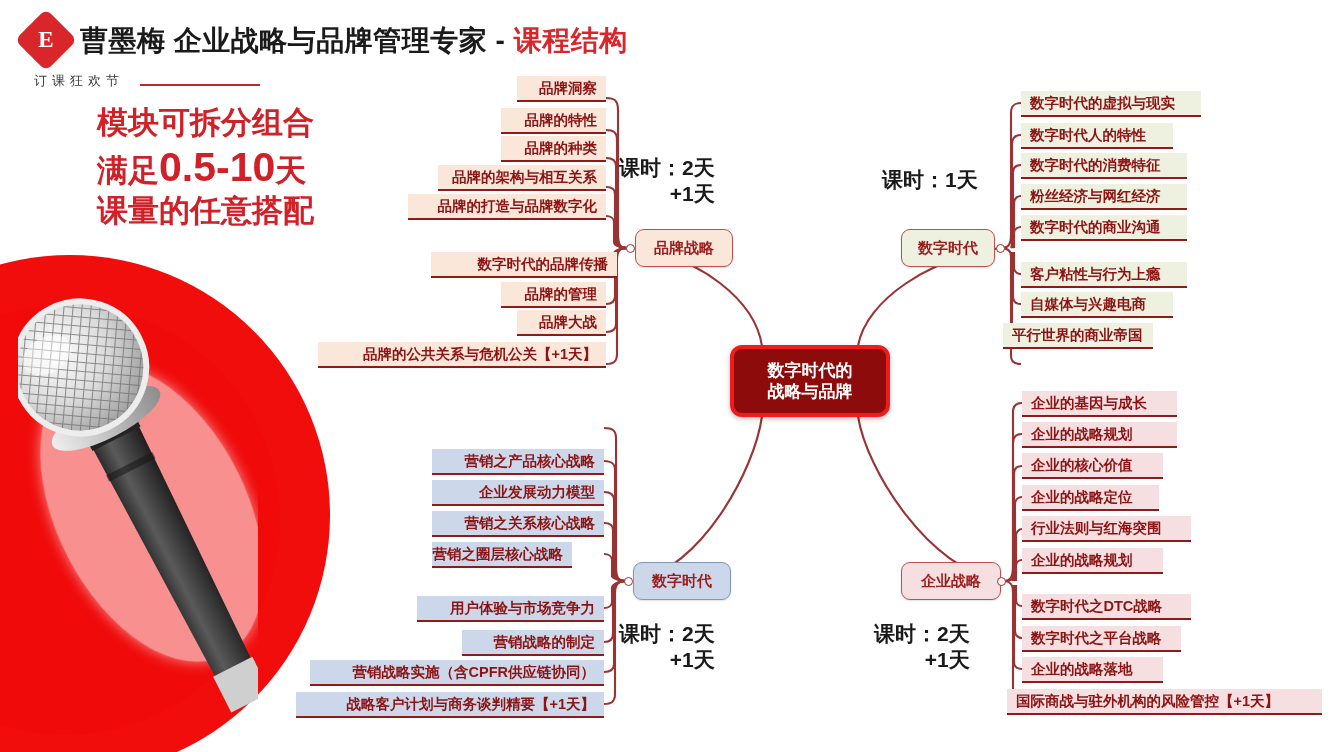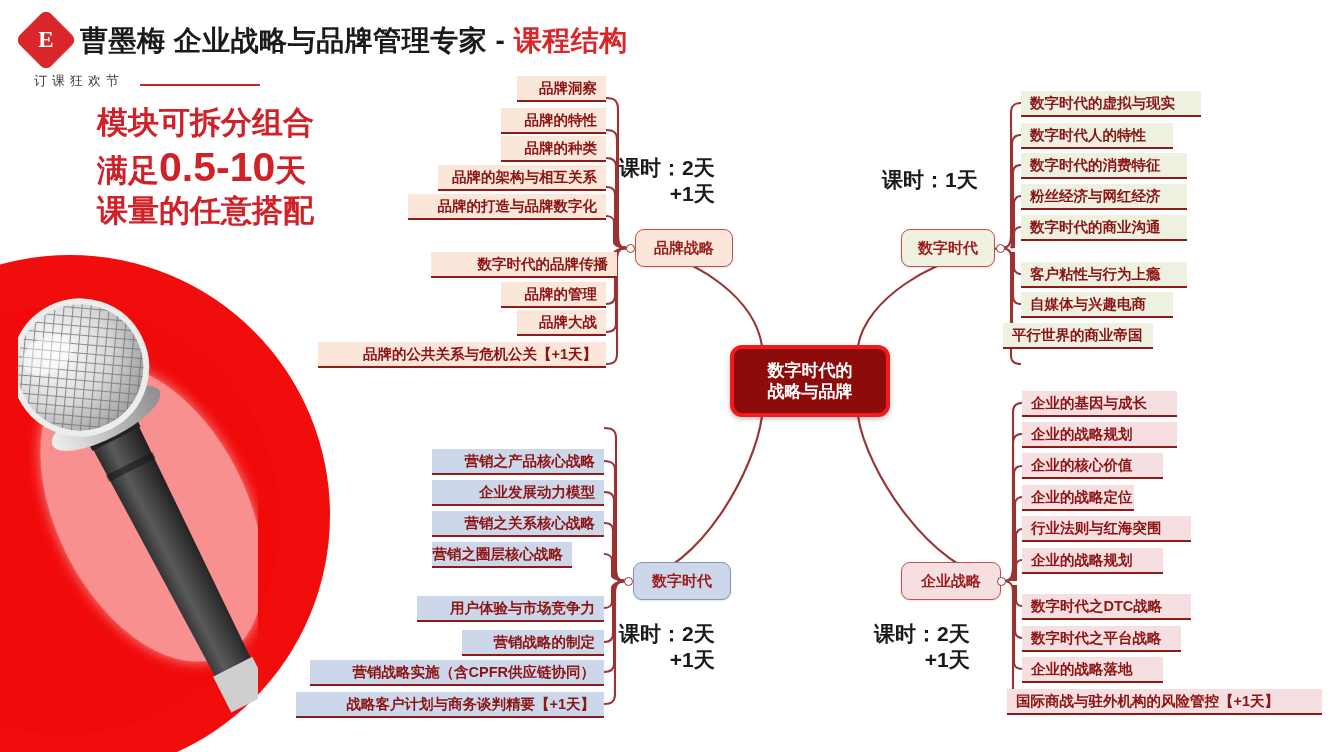--- a/index.html
+++ b/index.html
@@ -348,21 +348,21 @@
   <div class="node leaf c-digi right" style="left:1021px;top:153px;width:166px;">数字时代的消费特征</div>
   <div class="node leaf c-digi right" style="left:1021px;top:184px;width:166px;">粉丝经济与网红经济</div>
   <div class="node leaf c-digi right" style="left:1021px;top:215px;width:166px;">数字时代的商业沟通</div>
   <div class="node leaf c-digi right" style="left:1021px;top:262px;width:166px;">客户粘性与行为上瘾</div>
   <div class="node leaf c-digi right" style="left:1021px;top:292px;width:152px;">自媒体与兴趣电商</div>
   <div class="node leaf c-digi right" style="left:1003px;top:323px;width:150px;">平行世界的商业帝国</div>
 
   <div class="node leaf c-ent right" style="left:1022px;top:391px;width:155px;">企业的基因与成长</div>
   <div class="node leaf c-ent right" style="left:1022px;top:422px;width:155px;">企业的战略规划</div>
   <div class="node leaf c-ent right" style="left:1022px;top:453px;width:141px;">企业的核心价值</div>
-  <div class="node leaf c-ent right" style="left:1022px;top:485px;width:112px;">企业的战略定位</div>
+  <div class="node leaf c-ent right" style="left:1022px;top:485px;width:137px;">企业的战略定位</div>
   <div class="node leaf c-ent right" style="left:1022px;top:516px;width:169px;">行业法则与红海突围</div>
   <div class="node leaf c-ent right" style="left:1022px;top:548px;width:141px;">企业的战略规划</div>
   <div class="node leaf c-ent right" style="left:1022px;top:594px;width:169px;">数字时代之DTC战略</div>
   <div class="node leaf c-ent right" style="left:1022px;top:626px;width:159px;">数字时代之平台战略</div>
   <div class="node leaf c-ent right" style="left:1022px;top:657px;width:141px;">企业的战略落地</div>
   <div class="node leaf c-ent right" style="left:1007px;top:689px;width:315px;">国际商战与驻外机构的风险管控【+1天】</div>
 
 </div>
 
 </body></html>

